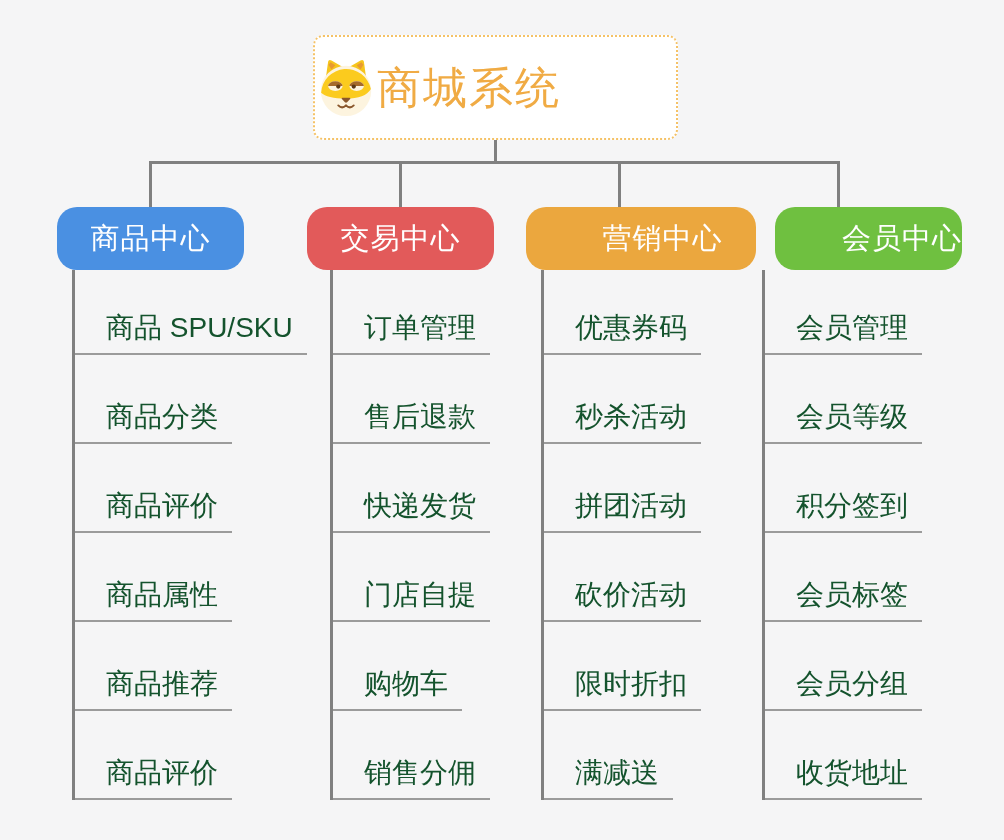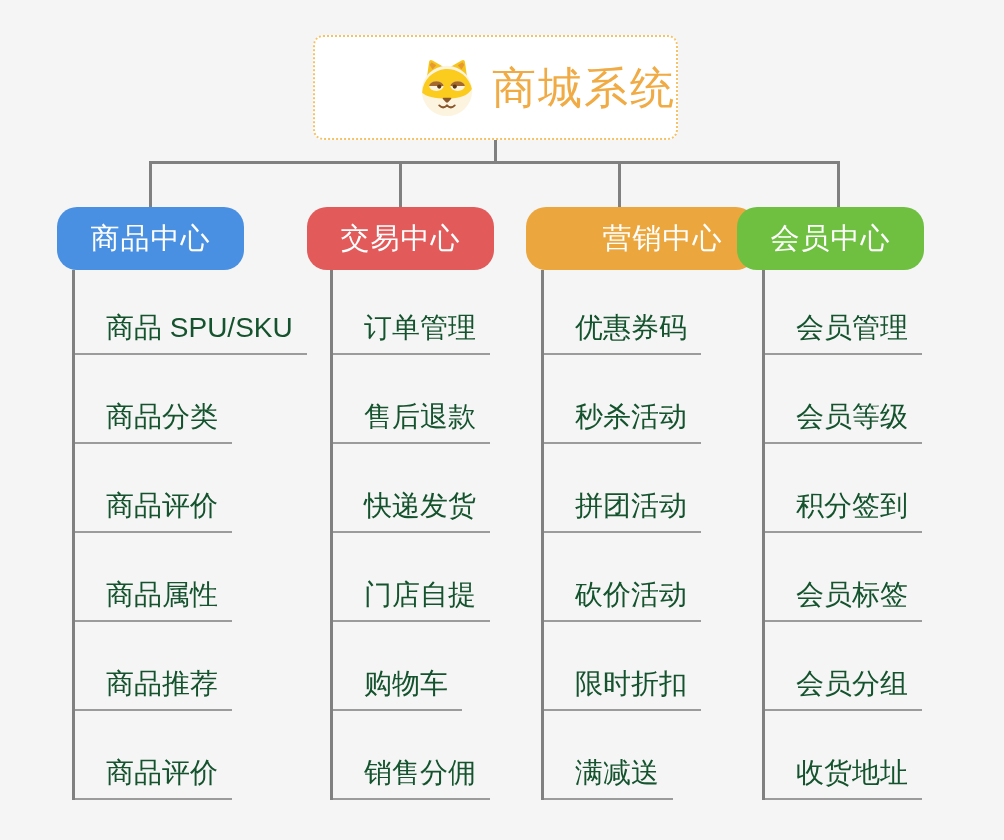--- a/index.html
+++ b/index.html
@@ -19,22 +19,21 @@
   .root-node {
     position: absolute;
     left: 313px; top: 35px;
     width: 365px; height: 105px;
     box-sizing: border-box;
     background: #ffffff;
     border: 2px dotted #f5c266;
     border-radius: 10px;
     display: flex;
     align-items: center;
-    justify-content: flex-end;
-    gap: 14px;
+    justify-content: flex-start;
   }
   .root-title {
     font-size: 44px;
     letter-spacing: 2px;
     color: #f0ab44;
     font-weight: 500;
     line-height: 1;
   }
   .dog { display: inline-flex; }
 
@@ -52,21 +51,21 @@
     width: 187px; height: 63px;
     border-radius: 20px;
     display: flex;
     align-items: center;
     justify-content: center;
     color: #ffffff;
     font-size: 29px;
     letter-spacing: 1px;
   }
   .b1 { left: 57px; }  .b2 { left: 307px; }
-  .b3 { left: 526px; } .b4 { left: 737px; }
+  .b3 { left: 526px; } .b4 { left: 775px; justify-content: flex-end; }
 
   
   .col {
     position: absolute;
     top: 270px;
     height: 530px;
     border-left: 3px solid #808080;
     box-sizing: content-box;
   }
   .c1 { left: 72px; }  .c2 { left: 322px; margin-left: 8px; }

